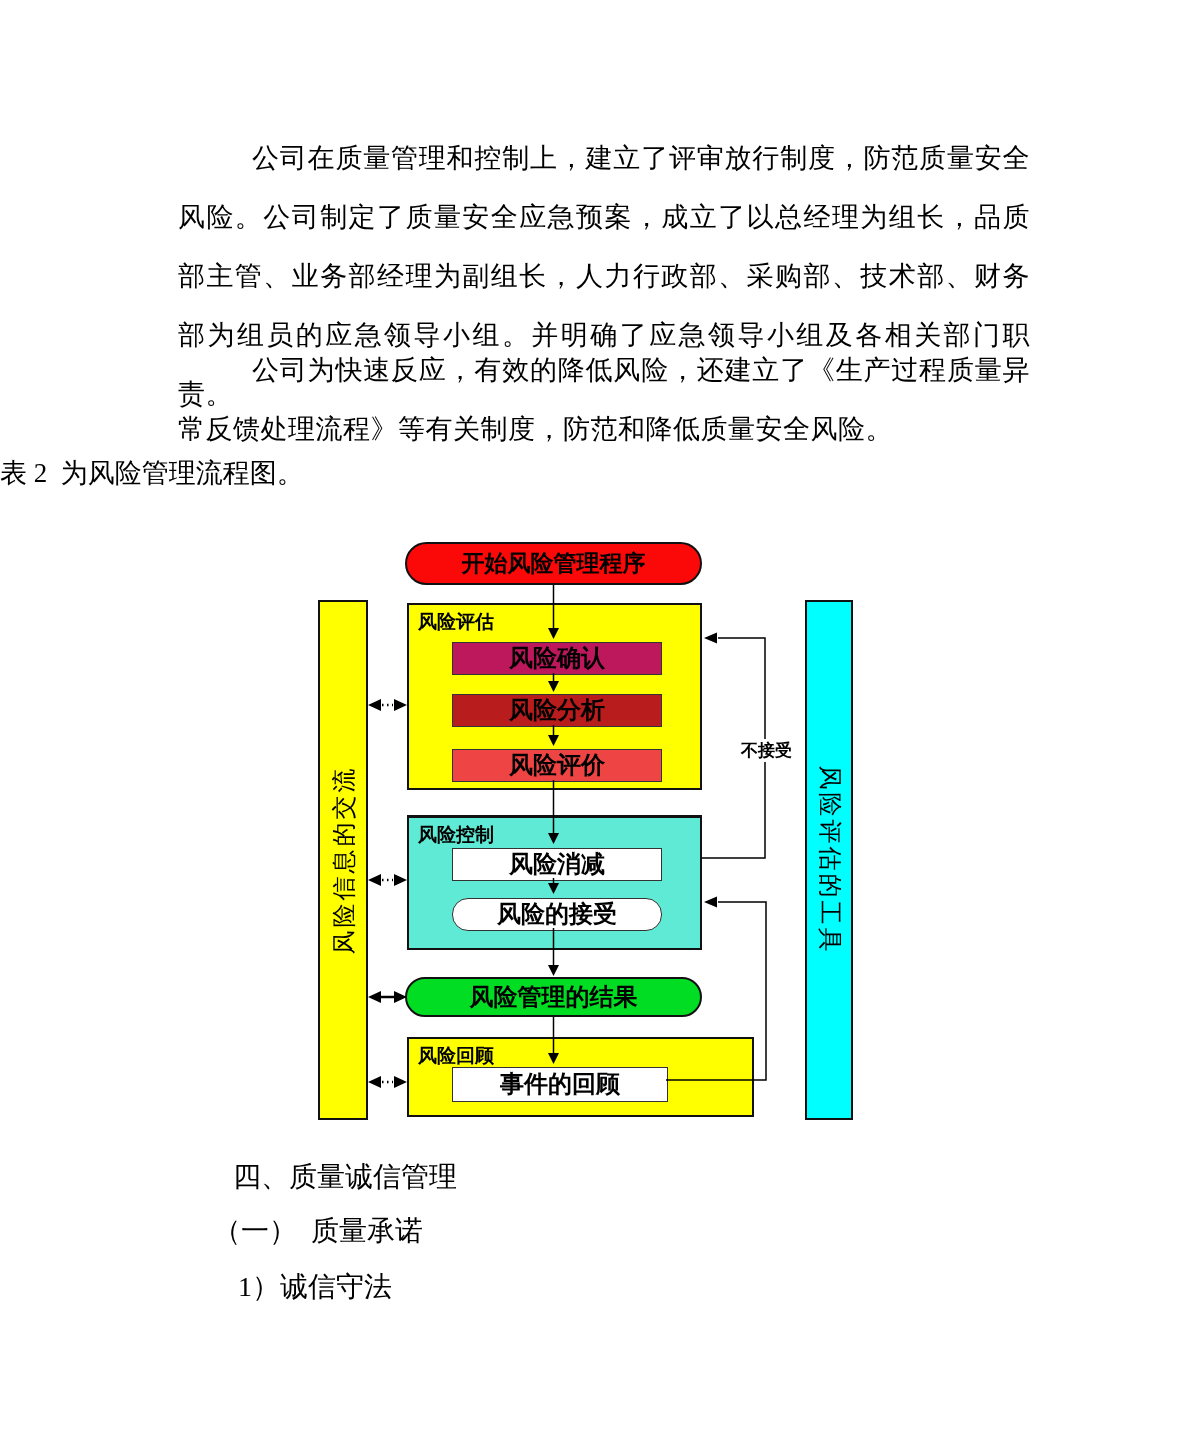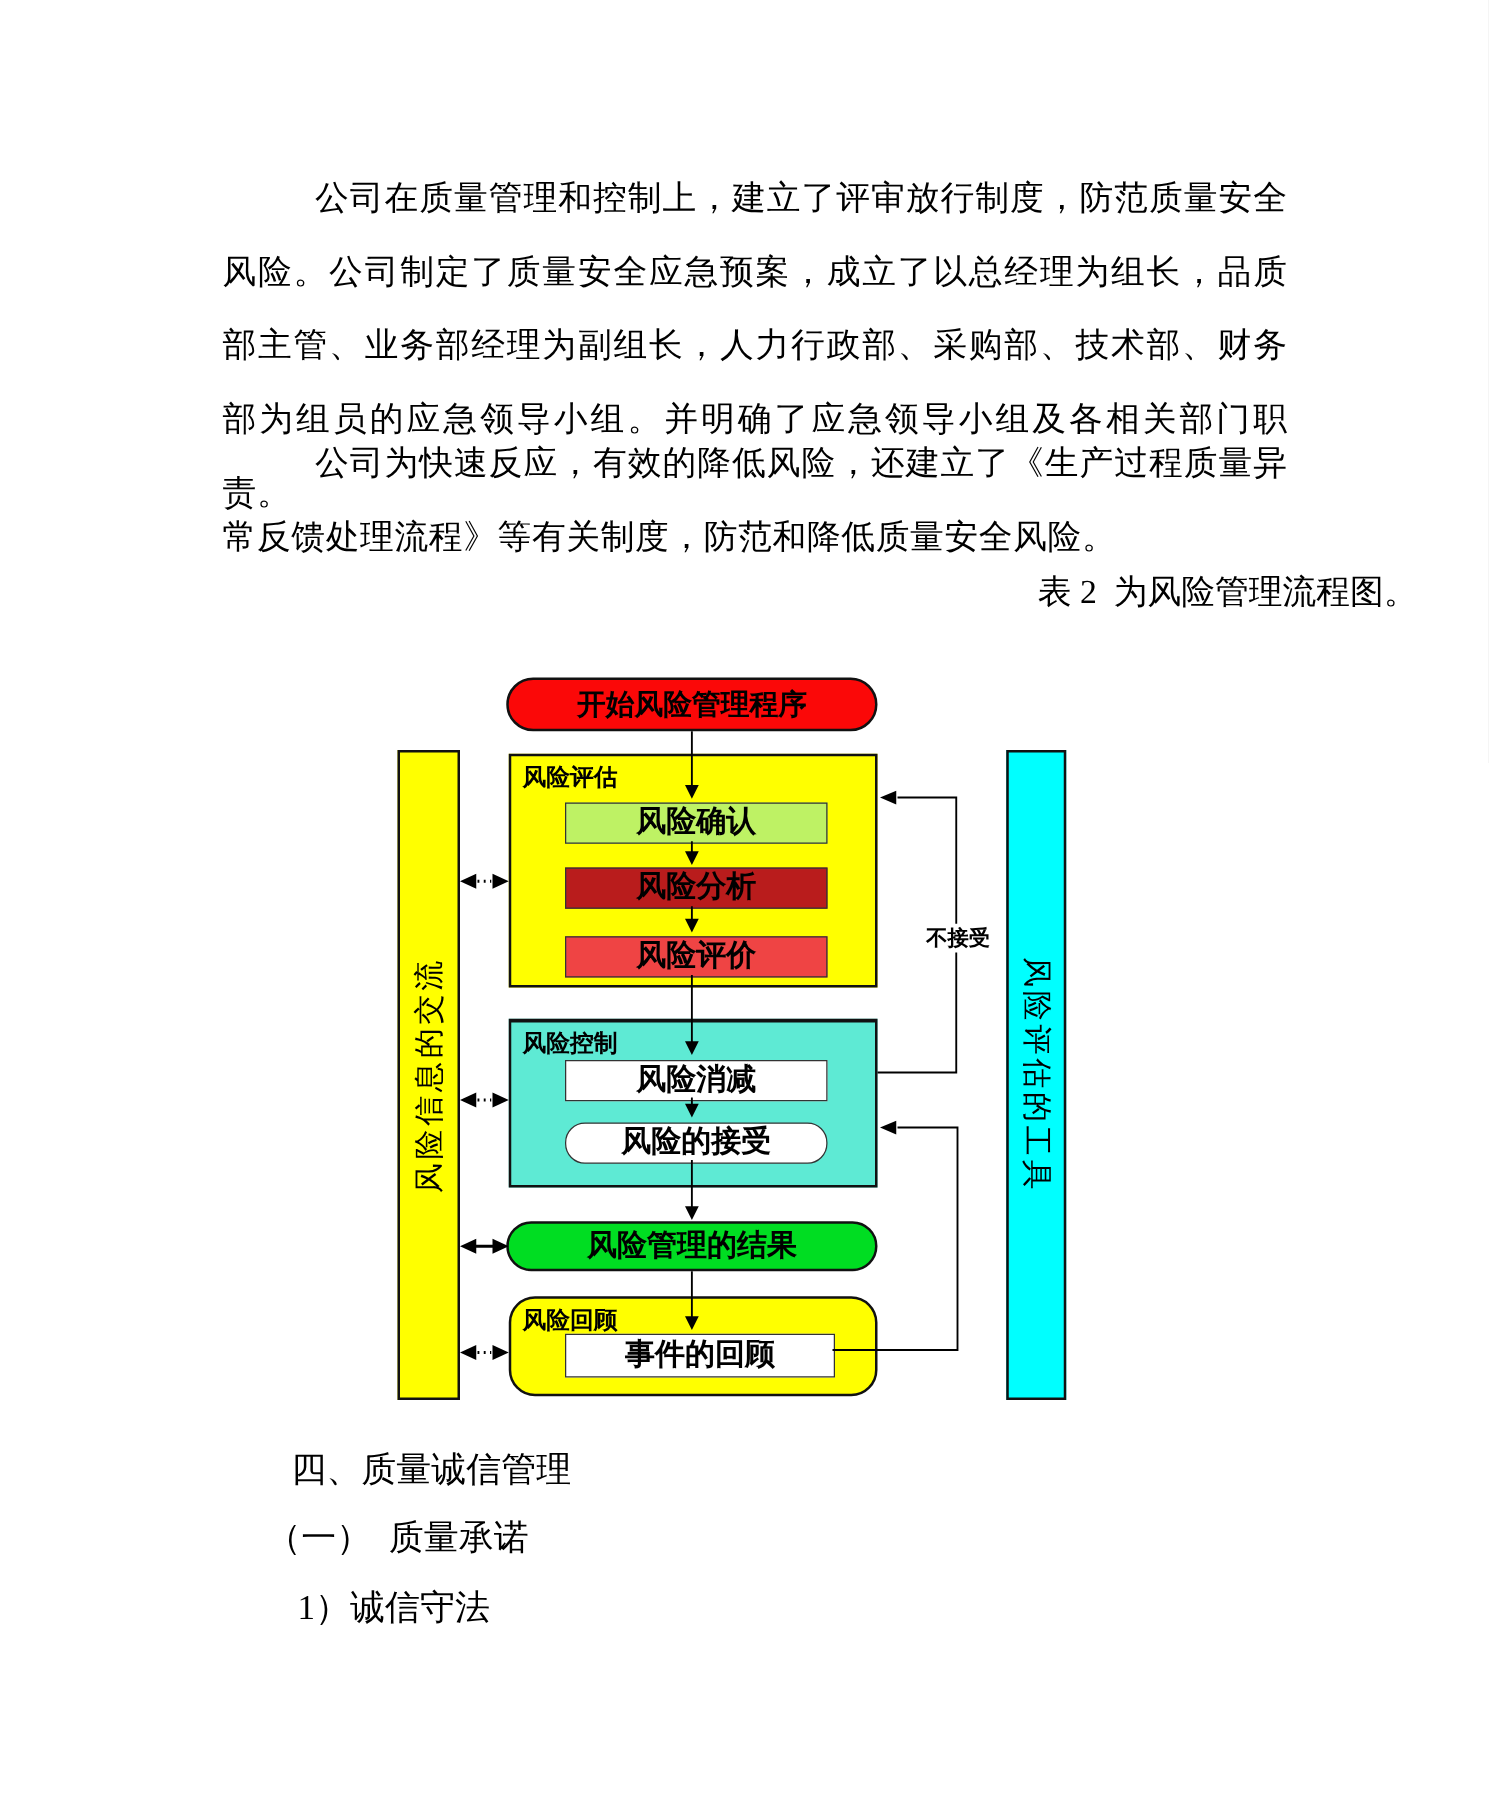--- a/index.html
+++ b/index.html
@@ -18,21 +18,21 @@
     left:178px;width:852px;
     margin:0;
     font-size:27px;line-height:59px;
     text-align:justify;
     letter-spacing:0.5px;
   }
   .para1{top:129px;text-indent:74px;}
   .para2{top:341px;text-indent:74px;}
   .caption{
     position:absolute;left:0;top:447px;width:1134px;
-    font-size:27px;line-height:53px;text-align:right;
+    font-size:27px;line-height:53px;text-align:left;
     white-space:pre-wrap;
   }
   .heading{
     position:absolute;margin:0;
     font-size:28px;line-height:34px;
     white-space:pre-wrap;
   }
   .h-section{left:233px;top:1160px;}
   .h-subsection{left:213px;top:1214px;}
   .h-item{left:238px;top:1270px;}
@@ -69,21 +69,21 @@
   }
   .terminal.start{left:95px;top:7px;width:297px;height:43px;line-height:38px;font-size:23px;}
   .terminal.result{left:95px;top:442px;width:297px;height:40px;line-height:35px;font-size:24px;}
   .group{
     position:absolute;z-index:2;
     border:2px solid #111;
     box-sizing:border-box;
   }
   .group.assessment{left:97px;top:68px;width:295px;height:187px;}
   .group.control{left:97px;top:280px;width:295px;height:135px;border-top-width:3px;}
-  .group.review{left:97px;top:502px;width:295px;height:80px;border-radius:21px;}
+  .group.review{left:97px;top:502px;width:347px;height:80px;}
   .group-title{
     position:absolute;left:9px;top:4px;
     font-weight:bold;font-size:19px;
   }
   .step{
     position:absolute;left:43px;width:210px;height:33px;
     border:1.5px solid #333;
     box-sizing:border-box;
     text-align:center;line-height:29px;
     font-weight:bold;font-size:24px;
@@ -166,21 +166,21 @@
     </div>
 
     <div class="vbar right" style="background: rgb(0, 255, 255);">
       <span class="vtext rot-cw">风险评估的工具</span>
     </div>
 
     <div class="terminal start" style="background: rgb(251, 8, 8);">开始风险管理程序</div>
 
     <div class="group assessment" style="background: rgb(255, 255, 0);">
       <div class="group-title">风险评估</div>
-      <div class="step a1" style="background: #bef264;">风险确认</div>
+      <div class="step a1" style="background: #be185d;">风险确认</div>
       <div class="step a2" style="background: #b91c1c;">风险分析</div>
       <div class="step a3" style="background: #ef4444;">风险评价</div>
     </div>
 
     <div class="group control" style="background: #5eead4;">
       <div class="group-title">风险控制</div>
       <div class="step c1" style="background: rgb(255, 255, 255);">风险消减</div>
       <div class="step c2" style="background: rgb(255, 255, 255);">风险的接受</div>
     </div>
 

